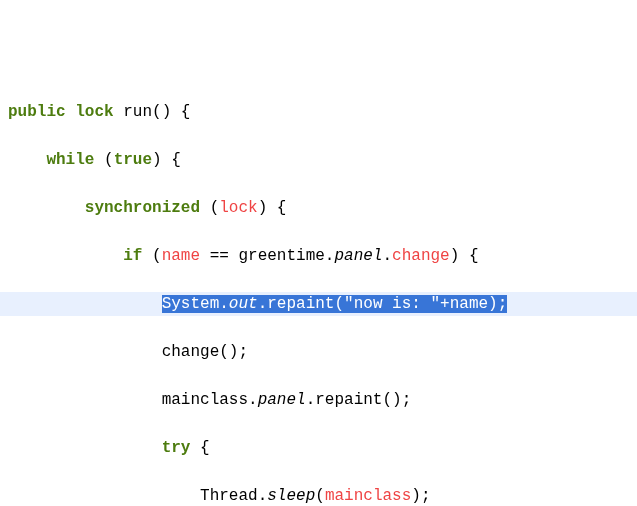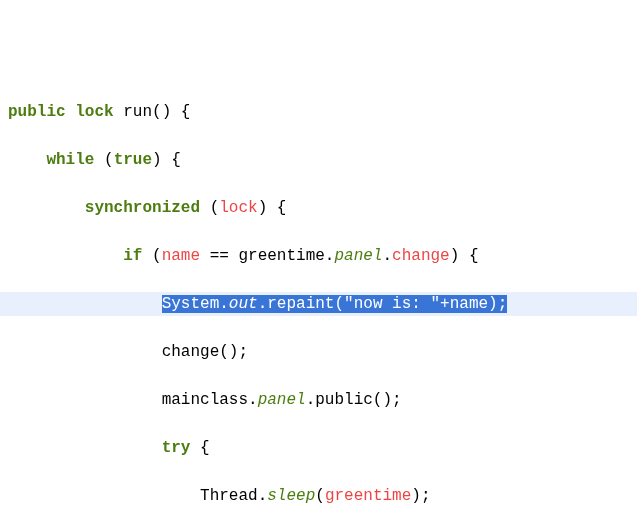--- a/index.html
+++ b/index.html
@@ -9,21 +9,21 @@
       background: #ffffff;
       color: #000000;
       line-height: 1.5;
       white-space: pre;
       padding: 4px 8px;
       position: relative;
     }
     .kw { color: #4d7c0f; font-weight: bold; }
     .field { color: #ef4444; }
     .str { color: #2a00ff; }
-    .static-field { color: #4d7c0f; font-style: italic; }
+    .static-field { color: #000000; font-style: italic; }
     .line { display: block; }
     .highlight-row {
       display: block;
       background: #e8f0fe;
       margin-left: -8px;
       margin-right: -8px;
       padding-left: 8px;
       padding-right: 8px;
     }
     .selected {
@@ -41,23 +41,23 @@
 <body>
 
 
 
 <span class="line"><span></span><span class="kw">public</span><span> </span><span class="kw">lock</span><span> run() {</span></span>
 <span class="line"><span>    </span><span class="kw">while</span><span> (</span><span class="kw">true</span><span>) {</span></span>
 <span class="line"><span>        </span><span class="kw">synchronized</span><span> (</span><span class="field">lock</span><span>) {</span></span>
 <span class="line"><span>            </span><span class="kw">if</span><span> (</span><span class="field">name</span><span> == greentime.</span><span class="static-field">panel</span><span>.</span><span class="field">change</span><span>) {</span></span>
 <span class="highlight-row"><span>                </span><span class="selected"><span>System.</span><span class="static-field">out</span><span>.repaint(</span><span class="str">"now is: "</span><span>+</span><span class="field">name</span><span>);</span></span></span>
 <span class="line"><span>                change();</span></span>
-<span class="line"><span>                mainclass.</span><span class="static-field">panel</span><span>.public();</span></span>
+<span class="line"><span>                mainclass.</span><span class="static-field">panel</span><span>.repaint();</span></span>
 <span class="line"><span>                </span><span class="kw">try</span><span> {</span></span>
-<span class="line"><span>                    Thread.</span><span class="static-field">sleep</span><span>(</span><span class="field">greentime</span><span>);</span></span>
+<span class="line"><span>                    Thread.</span><span class="static-field">sleep</span><span>(</span><span class="field">mainclass</span><span>);</span></span>
 
 
 
 
 
 
 
 
 
 

